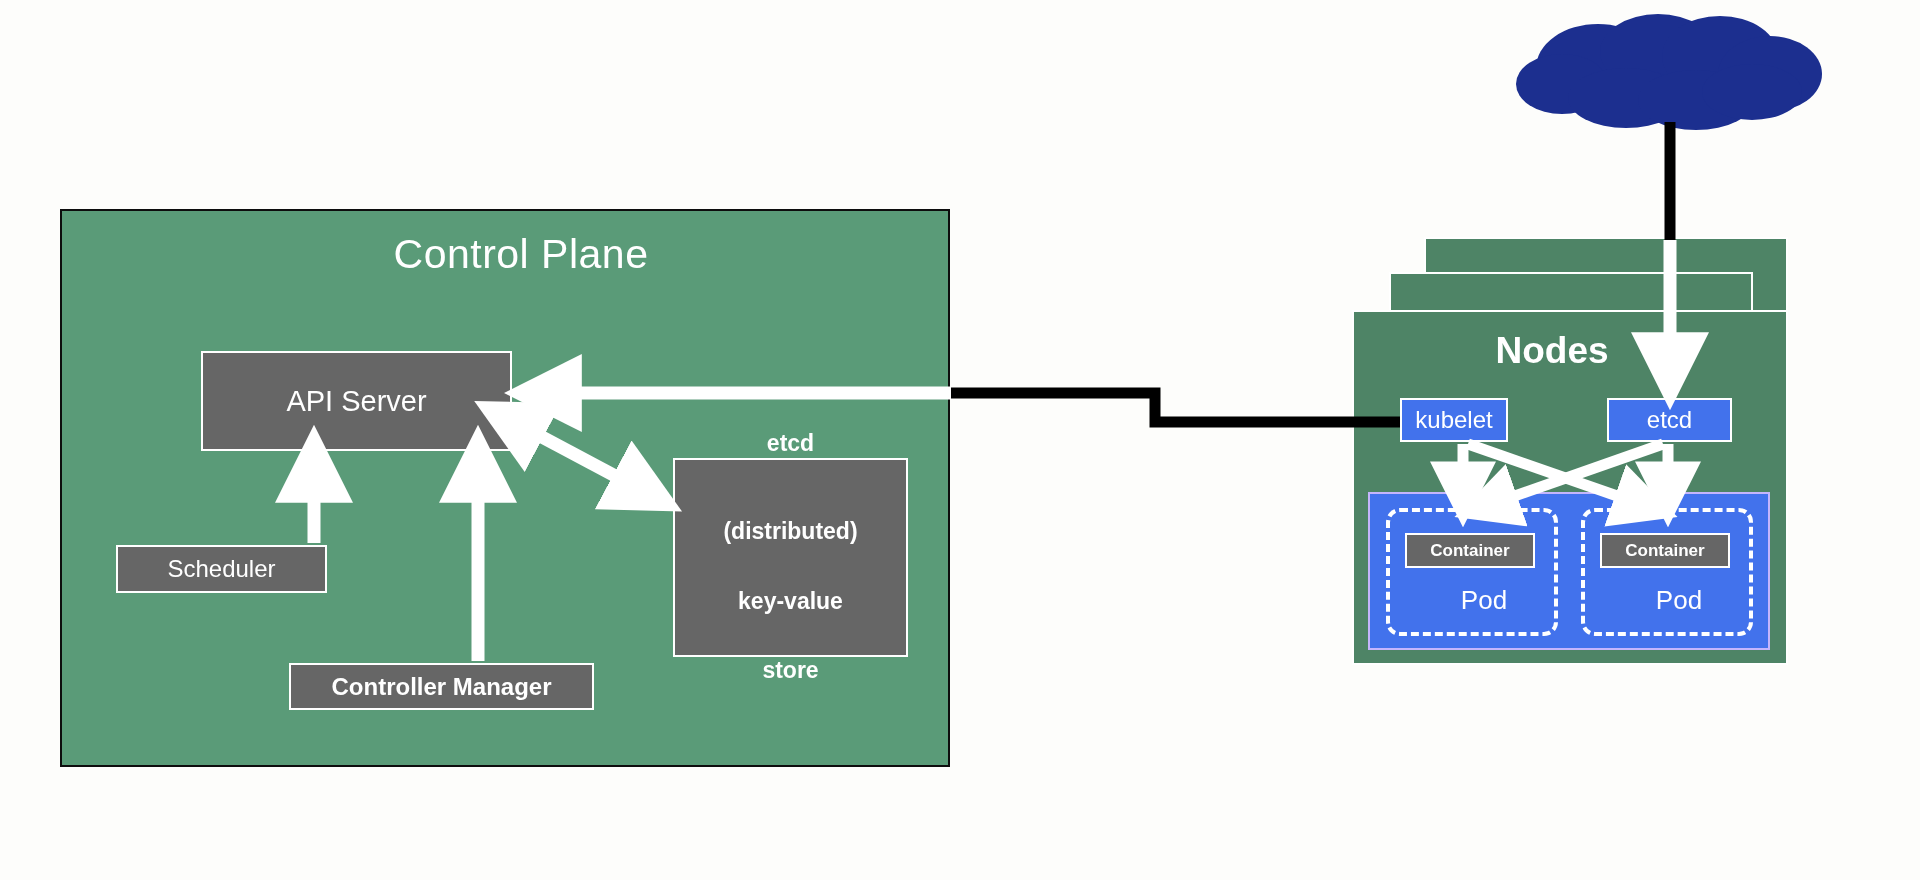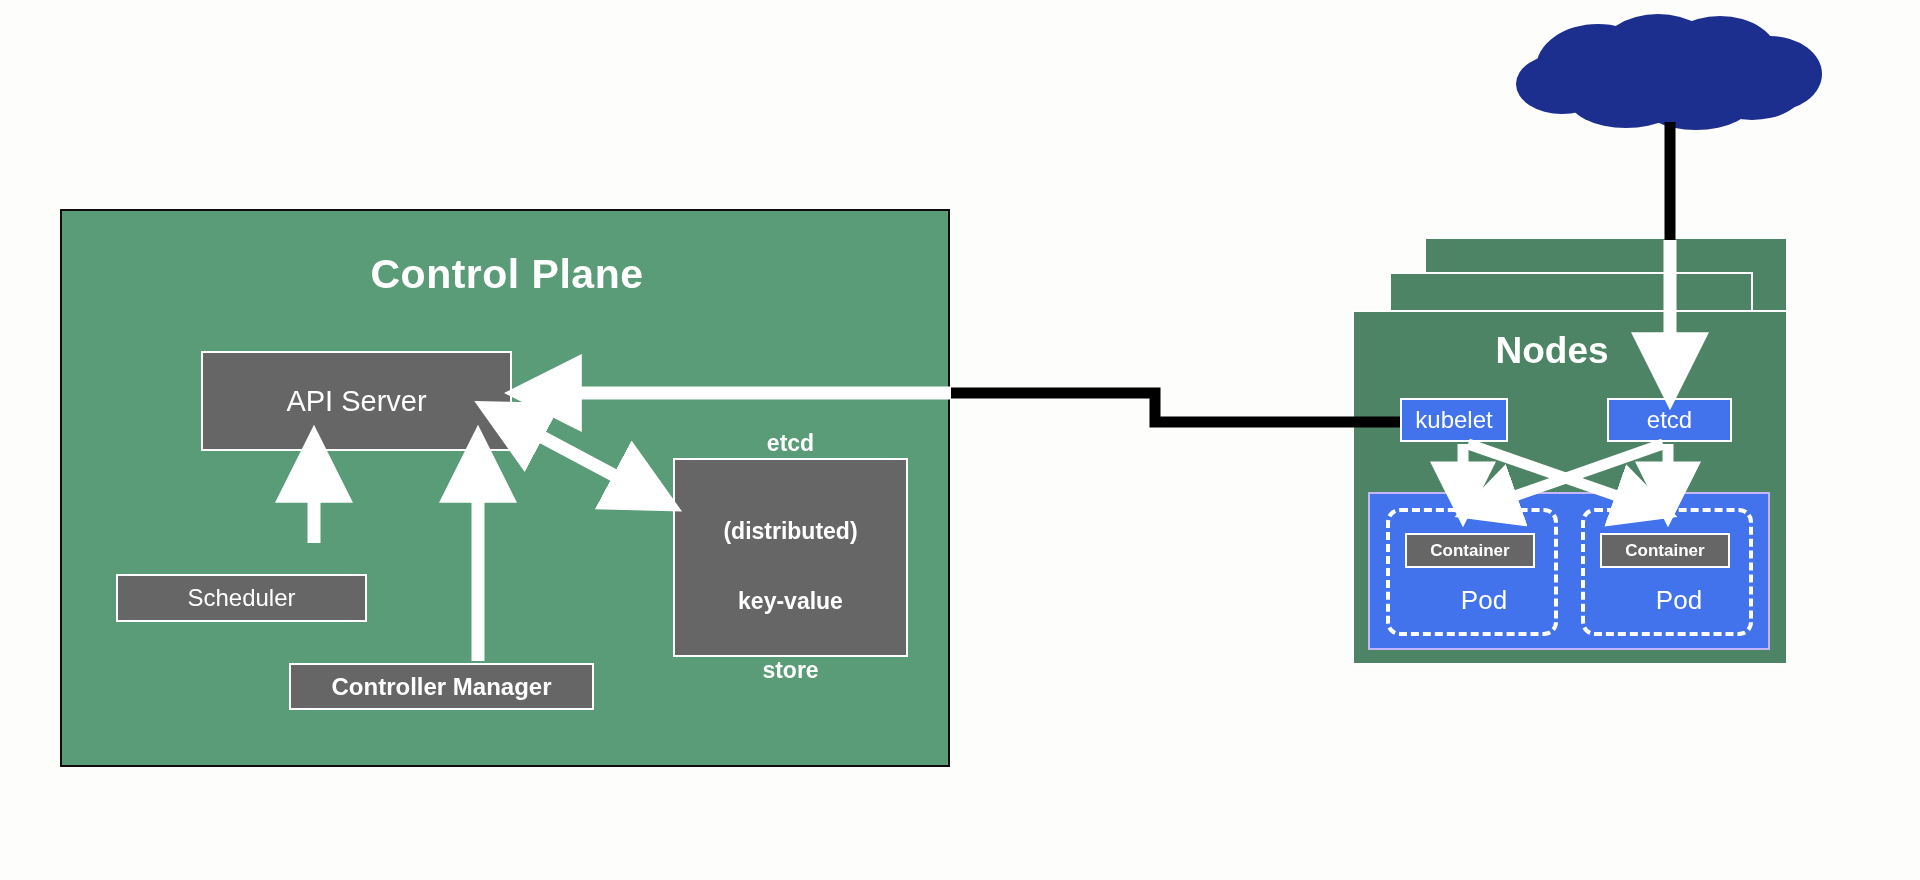--- a/index.html
+++ b/index.html
@@ -25,29 +25,28 @@
     left: 60px;
     top: 209px;
     width: 890px;
     height: 558px;
     background: #5a9b78;
     border: 2px solid #0d0d0d;
     box-sizing: border-box;
   }
   .cp-title {
     position: absolute;
-    left: 2px;
+    left: 16px;
     top: 20px;
     width: 100%;
     text-align: center;
     color: #ffffff;
     font-size: 41px;
-    font-weight: bold;
+    font-weight: normal;
     letter-spacing: 0.5px;
-    margin-top: 20px;
   }
 
   
   .gbox {
     position: absolute;
     background: #666666;
     border: 2px solid #ffffff;
     box-sizing: border-box;
     color: #ffffff;
     display: flex;
@@ -59,22 +58,22 @@
   .api-server {
     left: 201px;
     top: 351px;
     width: 311px;
     height: 100px;
     font-size: 29px;
     font-weight: normal;
   }
   .scheduler {
     left: 116px;
-    top: 574px;
-    width: 251px;
+    top: 545px;
+    width: 211px;
     height: 48px;
     font-size: 24px;
     font-weight: normal;
   }
   .controller-manager {
     left: 289px;
     top: 663px;
     width: 305px;
     height: 47px;
     font-size: 24px;

